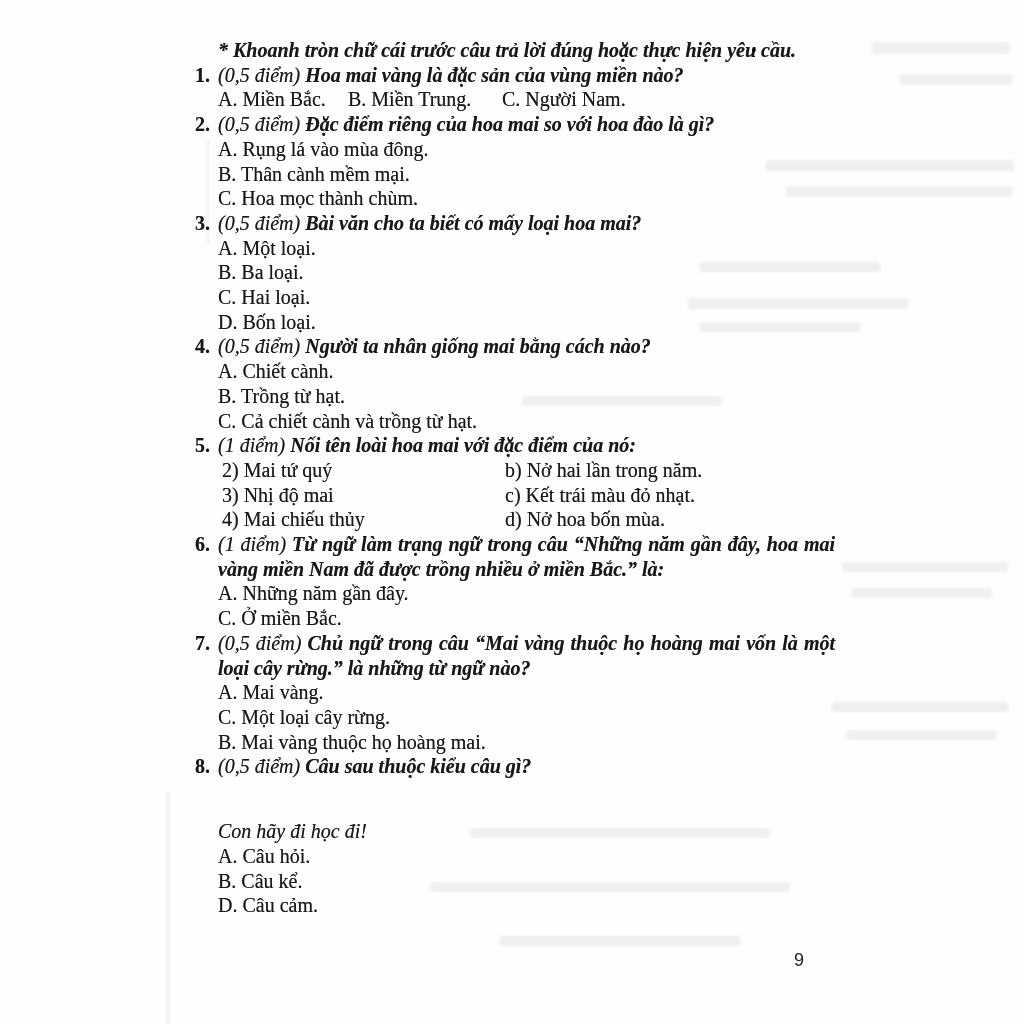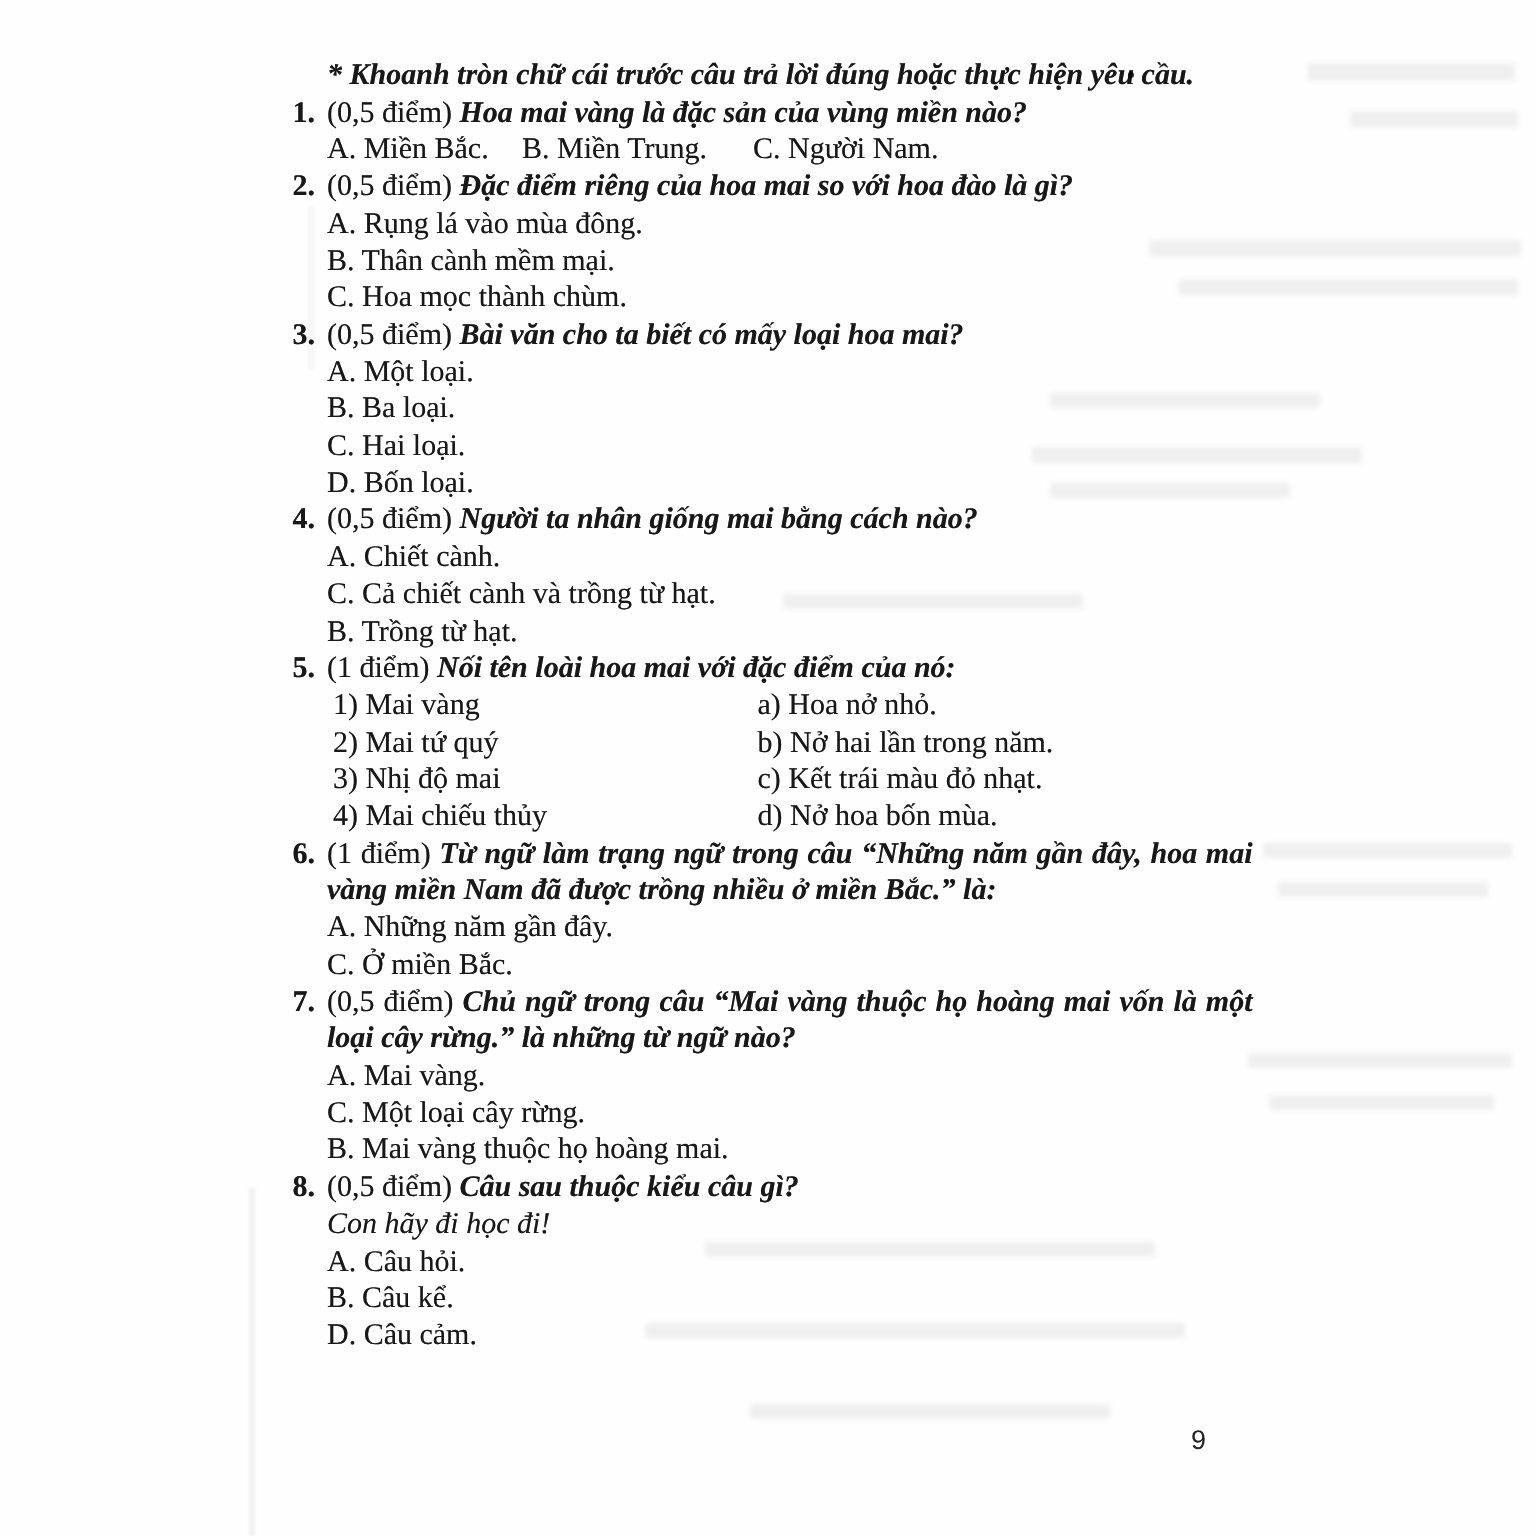--- a/index.html
+++ b/index.html
@@ -26,32 +26,32 @@
   .doc-header{
     padding-left:23px;
     font-weight:bold;
     font-style:italic;
   }
   .q{position:relative;padding-left:23px;text-align:justify;}
   .qnum{
     position:absolute;left:0;top:0;
     font-weight:bold;font-style:normal;
   }
-  .qpoints{}
+  .qpoints{font-style:italic;}
   .qstem{font-weight:bold;font-style:italic;margin-top:47px;}
   .opt{padding-left:23px;}
   .optrow{padding-left:23px;white-space:nowrap;}
   .optrow .opt-inline{display:inline-block;}
   .optrow .w1{width:130px;}
   .optrow .w2{width:154px;}
   .match{padding-left:27px;}
   .match-row{display:flex;}
   .match-left{width:283px;flex:none;}
   .match-right{flex:1;}
-  .subtext{padding-left:23px;font-style:italic;}
+  .subtext{padding-left:23px;font-style:italic;margin-top:40px;}
   .page-number{
     position:absolute;left:794px;top:950px;
     font-family:"Liberation Sans","DejaVu Sans",sans-serif;
     font-size:18px;color:#222;
   }
   
   .bleed{
     position:absolute;
     background:rgba(90,90,95,.09);
     filter:blur(1.6px);
@@ -91,30 +91,26 @@
         <div>
           <div class="q"><span class="qnum">3.</span><span class="qpoints">(0,5 điểm) </span><span class="qstem">Bài văn cho ta biết có mấy loại hoa mai?</span></div>
           <div class="opt">A. Một loại.</div>
           <div class="opt">B. Ba loại.</div>
           <div class="opt">C. Hai loại.</div>
           <div class="opt">D. Bốn loại.</div>
         </div>
         <div>
           <div class="q"><span class="qnum">4.</span><span class="qpoints">(0,5 điểm) </span><span class="qstem">Người ta nhân giống mai bằng cách nào?</span></div>
           <div class="opt">A. Chiết cành.</div>
+          <div class="opt">B. Trồng từ hạt.</div>
           <div class="opt">C. Cả chiết cành và trồng từ hạt.</div>
-          <div class="opt">B. Trồng từ hạt.</div>
         </div>
         <div>
           <div class="q"><span class="qnum">5.</span><span class="qpoints">(1 điểm) </span><span class="qstem">Nối tên loài hoa mai với đặc điểm của nó:</span></div>
           <div class="match">
-            <div class="match-row">
-              <div class="match-left">1) Mai vàng</div>
-              <div class="match-right">a) Hoa nở nhỏ.</div>
-            </div>
             <div class="match-row">
               <div class="match-left">2) Mai tứ quý</div>
               <div class="match-right">b) Nở hai lần trong năm.</div>
             </div>
             <div class="match-row">
               <div class="match-left">3) Nhị độ mai</div>
               <div class="match-right">c) Kết trái màu đỏ nhạt.</div>
             </div>
             <div class="match-row">
               <div class="match-left">4) Mai chiếu thủy</div>

